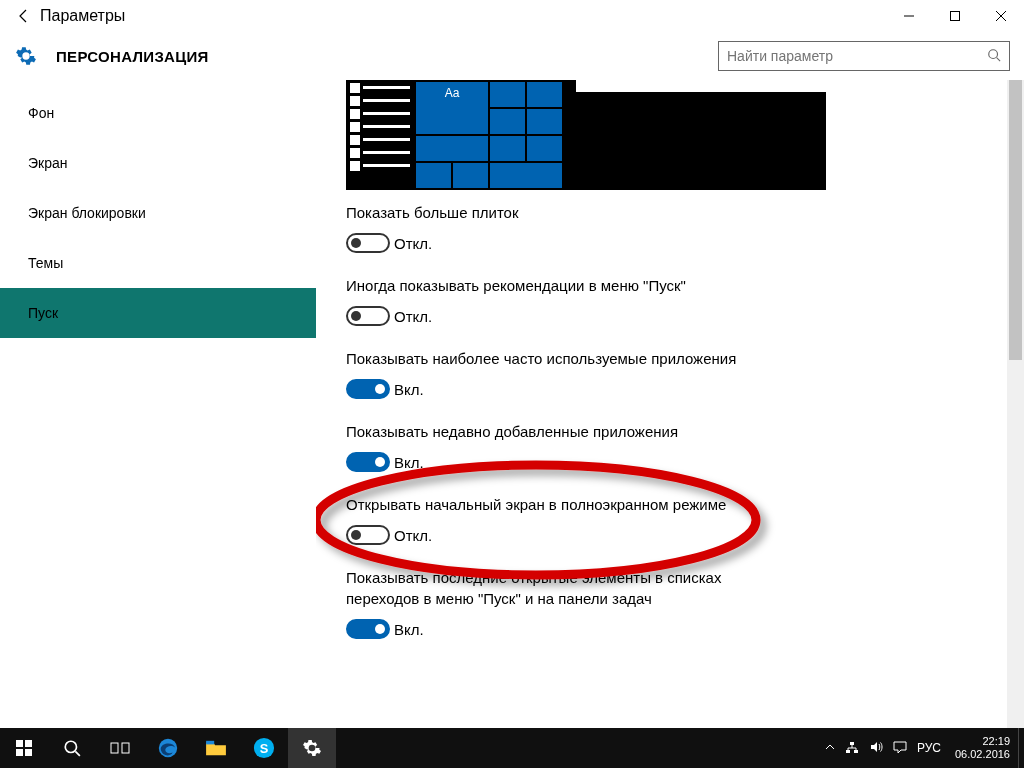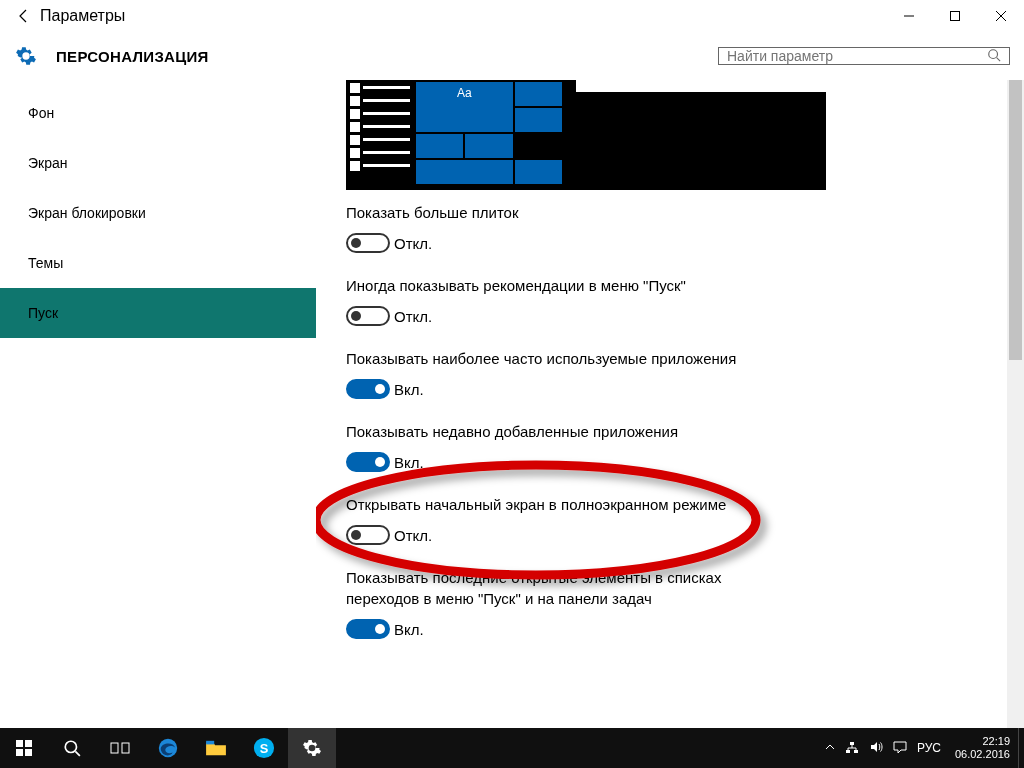--- a/index.html
+++ b/index.html
@@ -11,42 +11,42 @@
 .titlebar .title { margin-left: 0; font-size: 16px; color: #000; }
 .titlebar .spacer { flex: 1; }
 .titlebar .winbtn { width: 46px; height: 32px; display: flex; align-items: center; justify-content: center; font-size: 13px; }
 .titlebar .winbtn svg { width: 10px; height: 10px; }
 
 
 .header { height: 48px; display: flex; align-items: center; padding: 0 14px; }
 .header .gear { width: 24px; height: 24px; color: #0063b1; display: flex; align-items: center; justify-content: center; }
 .header .section-title { margin-left: 18px; font-size: 15px; font-weight: 600; letter-spacing: 0.3px; }
 .header .spacer { flex: 1; }
-.search { width: 292px; height: 18px; border: 1px solid #666; display: flex; align-items: center; padding: 0 8px; }
+.search { width: 292px; height: 30px; border: 1px solid #666; display: flex; align-items: center; padding: 0 8px; }
 .search input { flex: 1; border: none; outline: none; font-size: 14px; background: transparent; }
 .search .sicon { color: #666; font-size: 14px; }
 
 
 .body { display: flex; height: 648px; }
 .sidebar { width: 316px; padding-top: 8px; }
 .sidebar .item { height: 50px; display: flex; align-items: center; padding-left: 28px; font-size: 14px; cursor: default; }
 .sidebar .item.active { background: #0f766e; }
 
 .content-wrap { flex: 1; position: relative; display: flex; }
 .content { flex: 1; padding: 0 0 0 30px; overflow: hidden; position: relative; }
 .scrollbar { width: 17px; background: #f0f0f0; position: relative; }
 .scrollbar .thumb { position: absolute; top: 0; left: 2px; right: 2px; height: 280px; background: #c2c2c2; }
 
 
 .preview { width: 480px; height: 110px; background: #000; position: relative; margin-bottom: 12px; }
 .preview .menu { position: absolute; left: 0; bottom: 0; width: 68px; top: 0; }
 .preview .menu .row { height: 10px; margin: 3px 4px; display: flex; gap: 3px; }
 .preview .menu .sq { width: 10px; height: 10px; background: #fff; }
 .preview .menu .ln { flex: 1; height: 3px; background: #fff; margin-top: 3px; }
-.preview .tiles { position: absolute; left: 68px; bottom: 0; top: 0; width: 150px; display: grid; grid-template-columns: repeat(3, 1fr); grid-template-rows: repeat(4, 1fr); gap: 2px; padding: 2px; }
+.preview .tiles { position: absolute; left: 68px; bottom: 0; top: 0; width: 150px; display: grid; grid-template-columns: repeat(4, 1fr); grid-template-rows: repeat(4, 1fr); gap: 2px; padding: 2px; }
 .preview .tile { background: #0063b1; }
 .preview .tile.big { grid-column: span 2; grid-row: span 2; display:flex; align-items:flex-start; justify-content:center; color:#fff; font-size:12px; padding-top:4px;}
 .preview .tile.wide { grid-column: span 2; }
 .preview .win { position: absolute; left: 230px; top: 0; width: 250px; height: 12px; background: #fff; }
 
 
 .setting { margin-bottom: 22px; }
 .setting .label { font-size: 15px; color: #000; margin-bottom: 10px; line-height: 1.4; max-width: 440px; }
 .toggle-row { display: flex; align-items: center; gap: 4px; }
 .toggle { width: 44px; height: 20px; border-radius: 10px; position: relative; border: 2px solid #333; background: #fff; }

